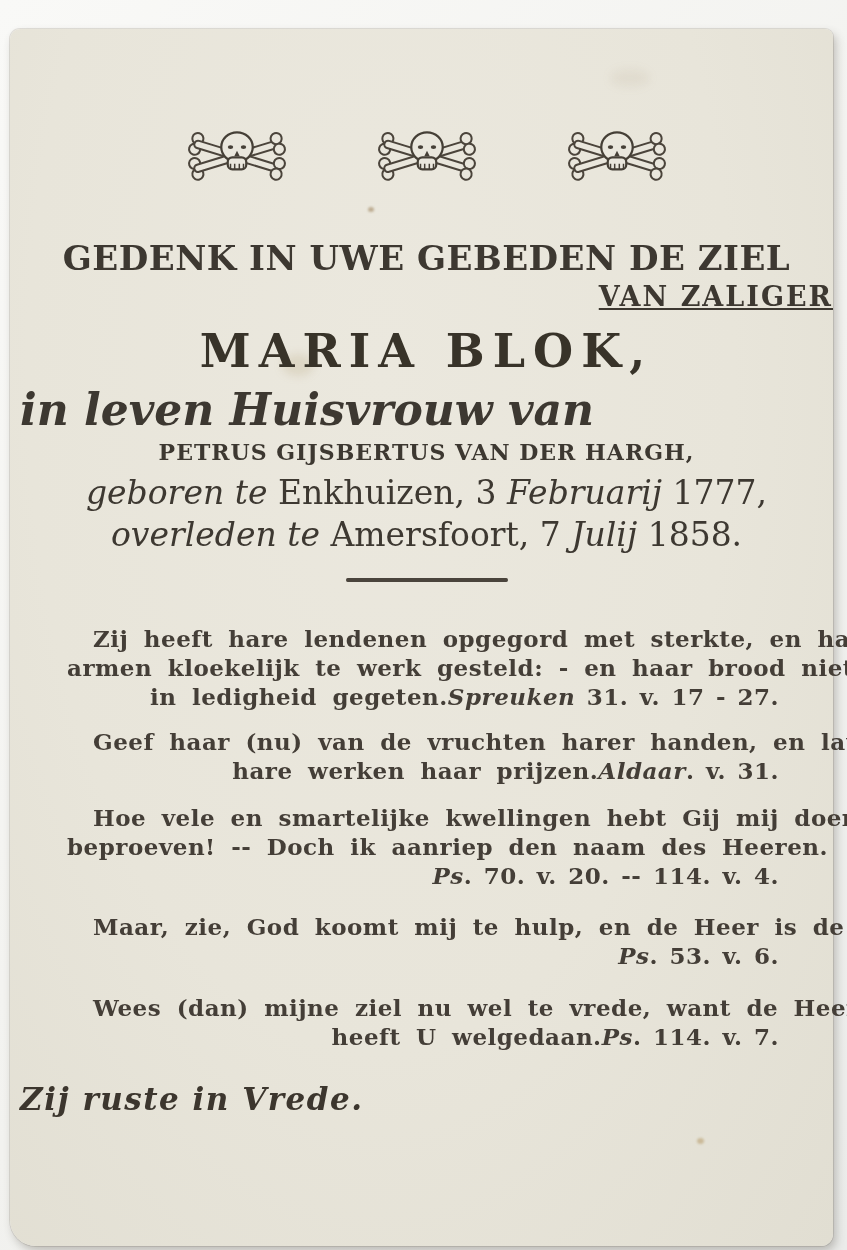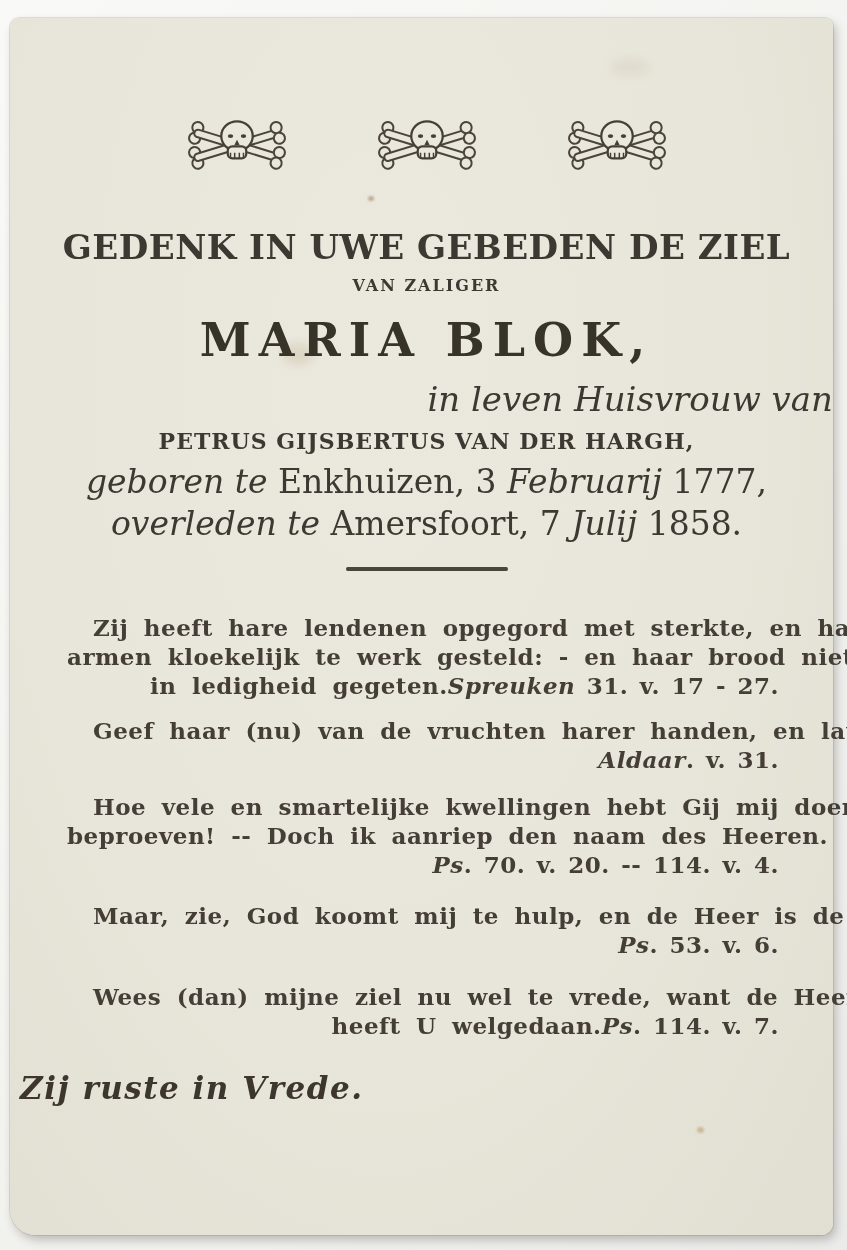--- a/index.html
+++ b/index.html
@@ -7,21 +7,21 @@
     width:847px; height:1250px;
     background:#f4f4f1;
     font-family:"DejaVu Serif","Liberation Serif",serif;
     overflow:hidden;
   }
   .scene {
     position:relative; width:847px; height:1250px;
     background:linear-gradient(135deg,#f9f9f7 0%,#f2f2ef 55%,#ebecea 100%);
   }
   .card {
-    position:absolute; left:10px; top:18px;
+    position:absolute; left:10px; top:29px;
     width:823px; height:1217px;
     background:radial-gradient(ellipse at 45% 28%, #ebe8de 0%, #e8e5da 55%, #e1ded2 100%);
     border-radius:10px 8px 12px 26px;
     box-shadow:3px 5px 10px rgba(70,64,54,.30), 0 0 0 1px rgba(120,112,95,.18);
     color:#3d3831;
   }
   .content { position:relative; height:100%; padding-left:10px; }
 
   
   .skull-row {
@@ -32,30 +32,30 @@
   .skull .cranium, .skull .jaw { fill:#eae7dd; stroke:#453f36; stroke-width:2.4; }
   .skull .eye, .skull .nose { fill:#453f36; stroke:none; }
   .skull .tooth { stroke:#453f36; stroke-width:1.6; fill:none; }
 
   
   .h-pray {
     margin-top:52px; line-height:40px; font-size:34px; font-weight:bold;
     letter-spacing:.5px; text-align:center; white-space:nowrap;
   }
   .h-zaliger {
-    margin-top:6px; line-height:26px; font-size:16px; font-weight:bold;
-    letter-spacing:2px; text-align:center; white-space:nowrap;
+    margin-top:6px; line-height:26px; font-size:27px; font-weight:bold;
+    letter-spacing:2px; text-align:right; white-space:nowrap;text-decoration:underline;
   }
   .h-name {
     margin-top:12px; line-height:58px; font-size:46px; font-weight:bold;
     letter-spacing:8px; text-align:center; white-space:nowrap; color:#383329;
   }
   .h-relation {
-    margin-top:8px; line-height:44px; font-size:34px; font-weight:normal;
-    font-style:italic; text-align:right; white-space:nowrap;
+    margin-top:8px; line-height:44px; font-size:44px; font-weight:bold;
+    font-style:italic; text-align:left; white-space:nowrap;
   }
   .h-spouse {
     margin-top:0; line-height:40px; font-size:22px; font-weight:bold;
     letter-spacing:1px; text-align:center; white-space:nowrap;
   }
   .h-date {
     line-height:42px; font-size:33px; font-weight:normal;
     text-align:center; white-space:nowrap;
   }
   .h-date .rm { font-style:normal; }
@@ -215,20 +215,21 @@
           <div class="vl">armen kloekelijk te werk gesteld: - en haar brood niet</div>
           <div class="vl last">
             <span>in ledigheid gegeten.</span>
             <span class="cite"><span class="it">Spreuken</span><span> 31. v. 17 - 27.</span></span>
           </div>
         </section>
 
         <section class="verse v2">
           <div class="vl indent">Geef haar (nu) van de vruchten harer handen, en laten</div>
           <div class="vl last">
+            <span>hare werken haar prijzen.</span>
             <span class="cite"><span class="it">Aldaar</span><span>. v. 31.</span></span>
           </div>
         </section>
 
         <section class="verse v3">
           <div class="vl indent">Hoe vele en smartelijke kwellingen hebt Gij mij doen</div>
           <div class="vl">beproeven! --  Doch ik aanriep den naam des Heeren.</div>
           <div class="vl last">
             <span></span>
             <span class="cite"><span class="it">Ps</span><span>. 70. v. 20. -- 114. v. 4.</span></span>

